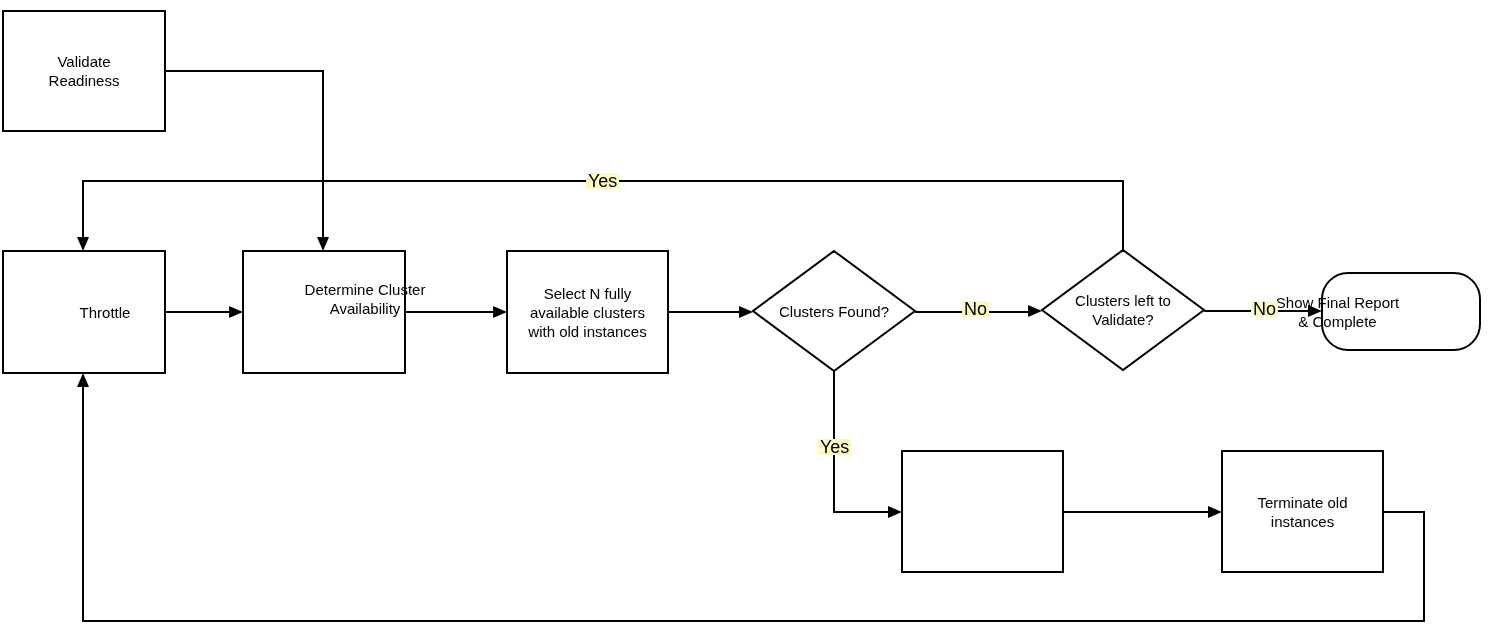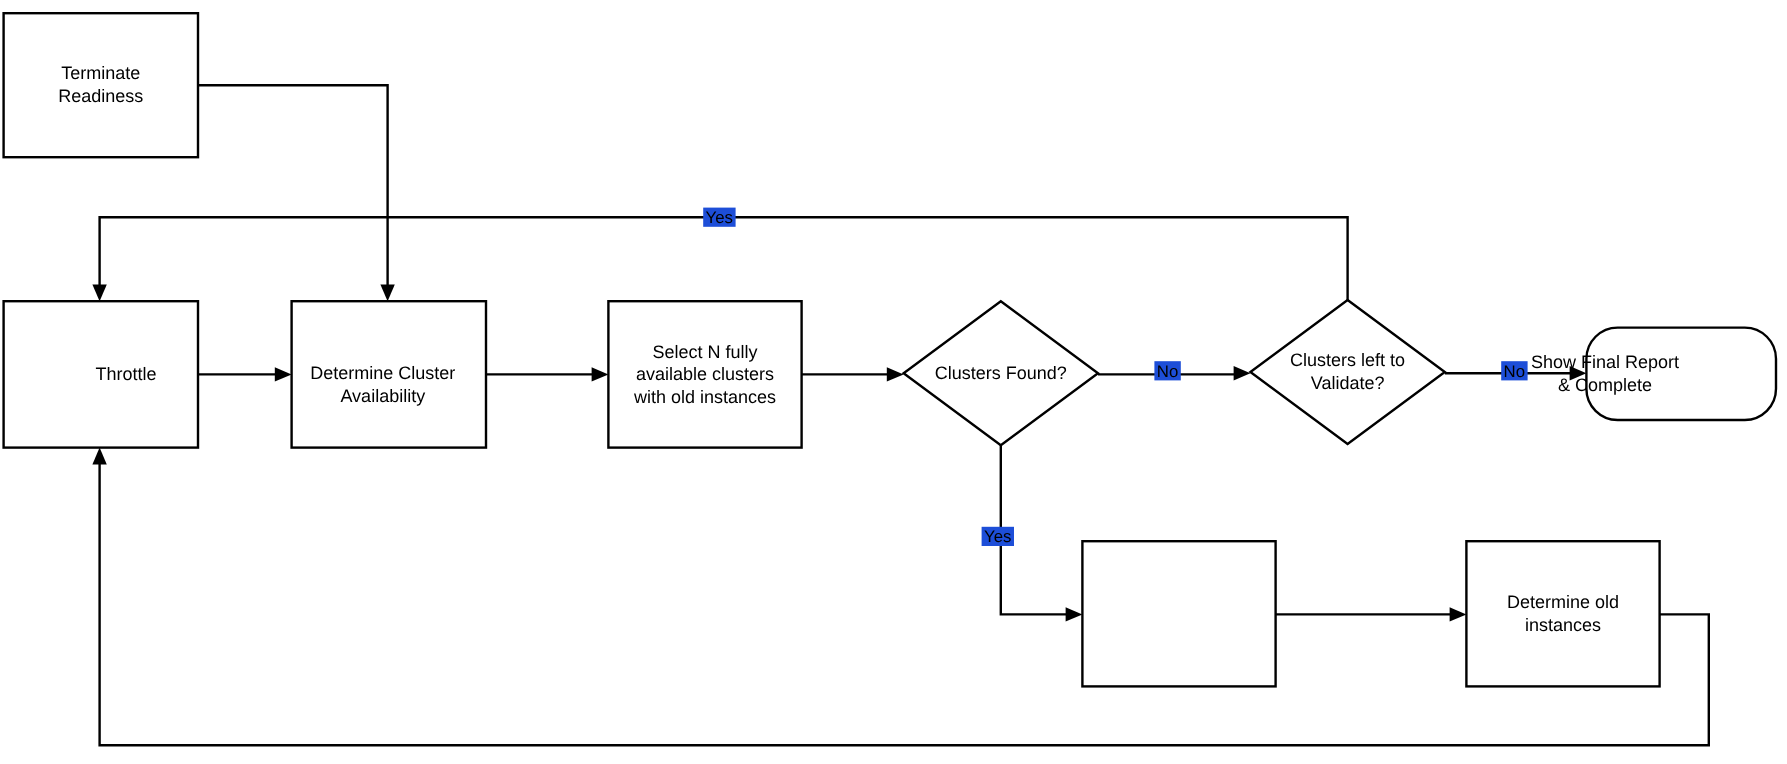--- a/index.html
+++ b/index.html
@@ -46,23 +46,23 @@
     text-align: center;
     color: #000000;
     font-size: 15px;
     line-height: 19px;
     white-space: pre-line;
     pointer-events: none;
   }
   .edge-label {
     position: absolute;
     color: #000000;
-    font-size: 14px;
+    font-size: 18px;
     line-height: 16px;
-    background: #1d4ed8;
+    background: #fef9c3;
     padding: 0 2px;
     text-align: right;
     white-space: nowrap;
   }
 </style>
 </head>
 <body>
 
 <div id="canvas">
 
@@ -131,42 +131,42 @@
     <polygon class="node-shape" points="1123,250 1204,310 1123,370 1042,310"></polygon>
 
     <rect class="node-shape" x="1322" y="273" width="158" height="77" rx="26" ry="26"></rect>
 
     <rect class="node-shape" x="902" y="451" width="161" height="121"></rect>
 
     <rect class="node-shape" x="1222" y="451" width="161" height="121"></rect>
 
   </svg>
 
-  <div class="node-label" style="left:3px; top:11px; width:162px; height:120px;">Terminate
+  <div class="node-label" style="left:3px; top:11px; width:162px; height:120px;">Validate
 Readiness</div>
 
   <div class="node-label" style="left:3px; top:251px; width:164px; height:122px;padding-left:20px;">Throttle</div>
 
-  <div class="node-label" style="left:243px; top:260px; width:152px; height:122px;">Determine Cluster
+  <div class="node-label" style="left:243px; top:238px; width:152px; height:122px;padding-left:46px;">Determine Cluster
 Availability</div>
 
   <div class="node-label" style="left:753px; top:251px; width:162px; height:120px;">Clusters Found?</div>
 
   <div class="node-label" style="left:507px; top:251px; width:161px; height:122px;">Select N fully
 available clusters
 with old instances</div>
 
   <div class="node-label" style="left:1042px; top:250px; width:162px; height:120px;">Clusters left to
 Validate?</div>
 
   <div class="node-label" style="left:1249px; top:273px; width:177px; height:77px;">Show Final Report
 &amp; Complete</div>
 
 
-  <div class="node-label" style="left:1222px; top:451px; width:161px; height:121px;">Determine old
+  <div class="node-label" style="left:1222px; top:451px; width:161px; height:121px;">Terminate old
 instances</div>
 
   <div class="edge-label" style="left:586px; top:173px;">Yes</div>
 
   <div class="edge-label" style="left:962px; top:301px;">No</div>
 
   <div class="edge-label" style="left:1251px; top:301px;">No</div>
 
   <div class="edge-label" style="left:818px; top:439px;">Yes</div>
 

